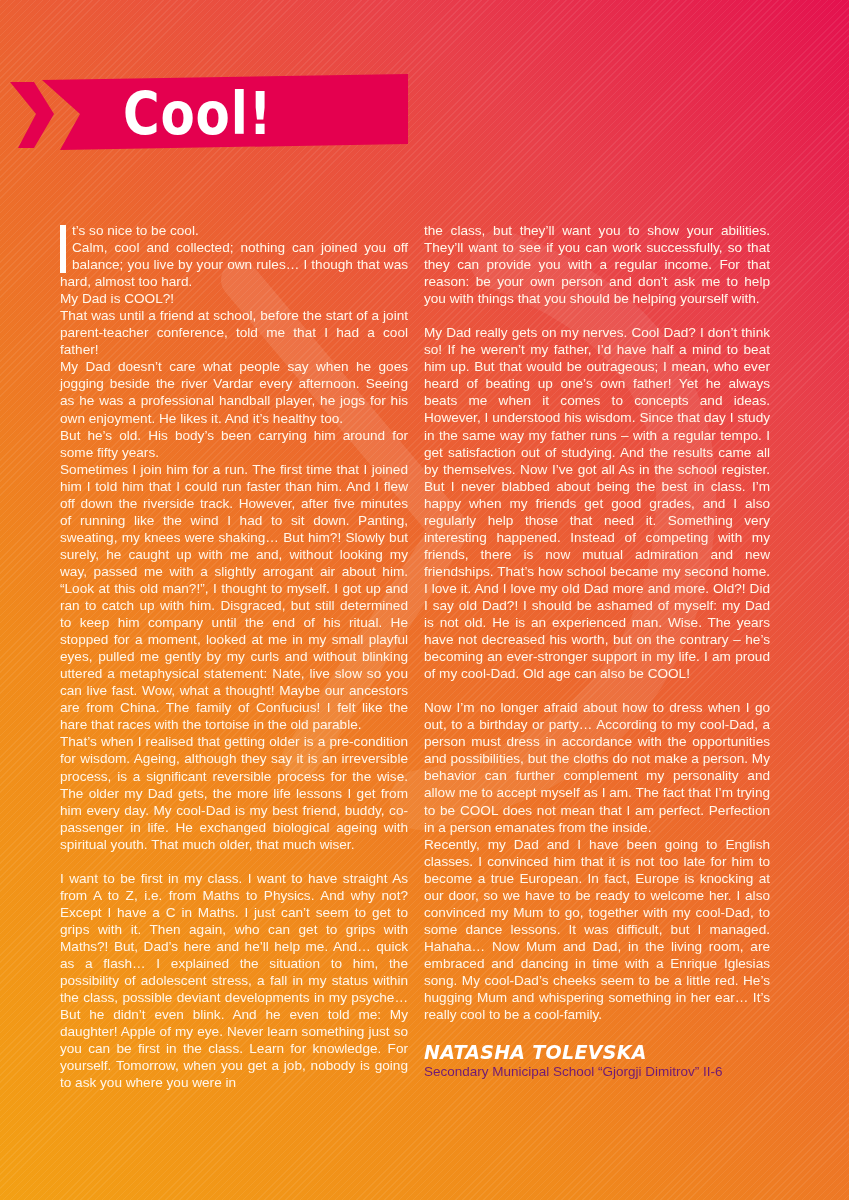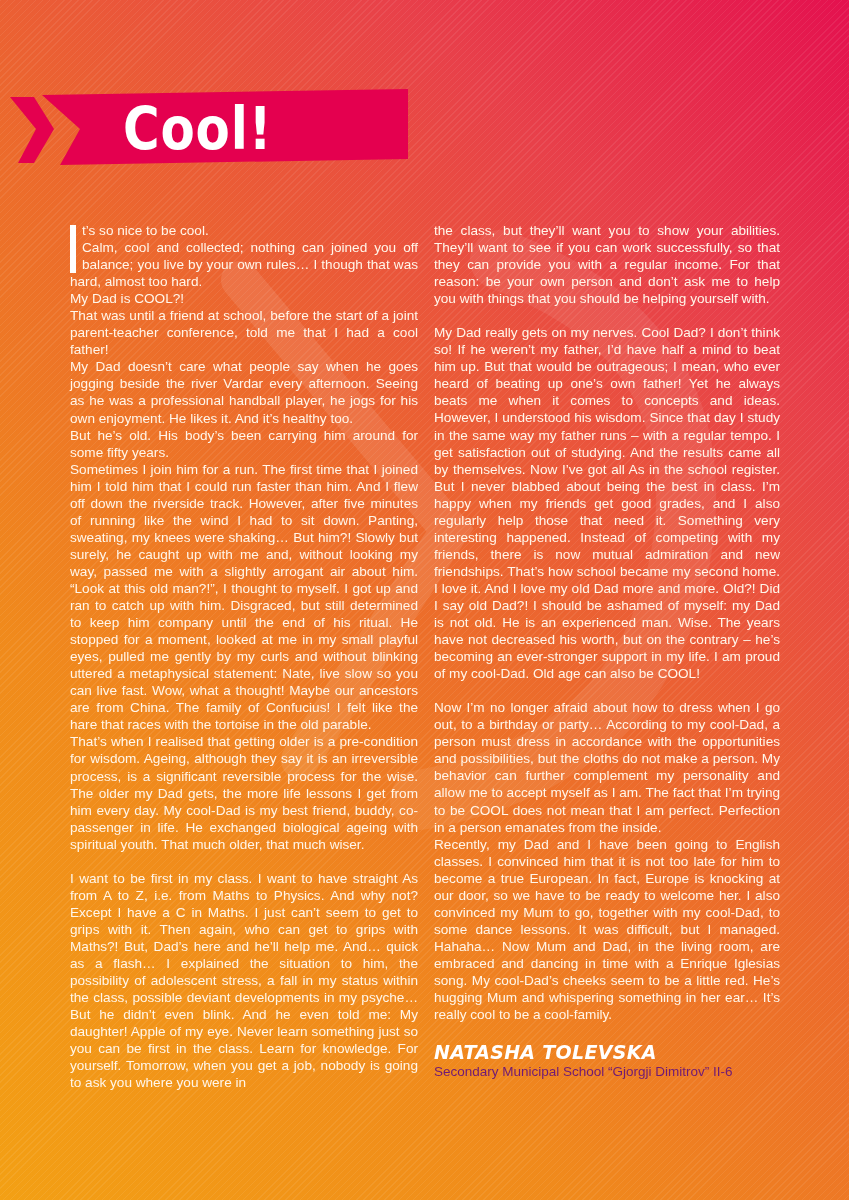--- a/index.html
+++ b/index.html
@@ -9,33 +9,33 @@
     background: linear-gradient(225deg, #e4114f 0%, #e8404a 22%, #ec6a2c 48%, #f08a1c 72%, #f3a014 100%);
   }
   .stripes {
     position: absolute; inset: 0; pointer-events: none;
     background-image: repeating-linear-gradient(135deg, rgba(255,255,255,0.07) 0px, rgba(255,255,255,0.07) 1px, transparent 1px, transparent 5px);
   }
   .watermark {
     position: absolute; left: 120px; top: 200px; width: 700px; height: 700px; pointer-events: none;
   }
   .banner {
-    position: absolute; left: 10px; top: 87px; width: 400px; height: 86px;
+    position: absolute; left: 10px; top: 72px; width: 400px; height: 86px;
   }
   .banner svg { position: absolute; left: 0; top: 0; }
   .banner-title {
     position: absolute; left: 113px; top: 4px;
     font-family: "DejaVu Sans", sans-serif; font-weight: bold;
     font-size: 58px; color: #ffffff; letter-spacing: 1px; line-height: 76px;
     transform: scaleX(0.86); transform-origin: left center;
   }
   .col {
     position: absolute; color: #fff6ea;
     font-family: "Liberation Sans", sans-serif;
-    font-size: 13.6px; line-height: 17.05px; text-align: justify; margin-left: 10px;
+    font-size: 13.6px; line-height: 17.05px; text-align: justify;
   }
   .col-left { left: 60px; top: 222px; width: 348px; }
   .col-right { left: 424px; top: 222px; width: 346px; }
   .col p { margin: 0; }
   .col p.gap { margin-top: 17px; }
   .dropcap-bar {
     float: left; width: 6px; height: 48px; background: #ffffff; margin: 3px 6px 0 0;
   }
   .author { margin-top: 18px; text-align: left; }
   .author-name {

